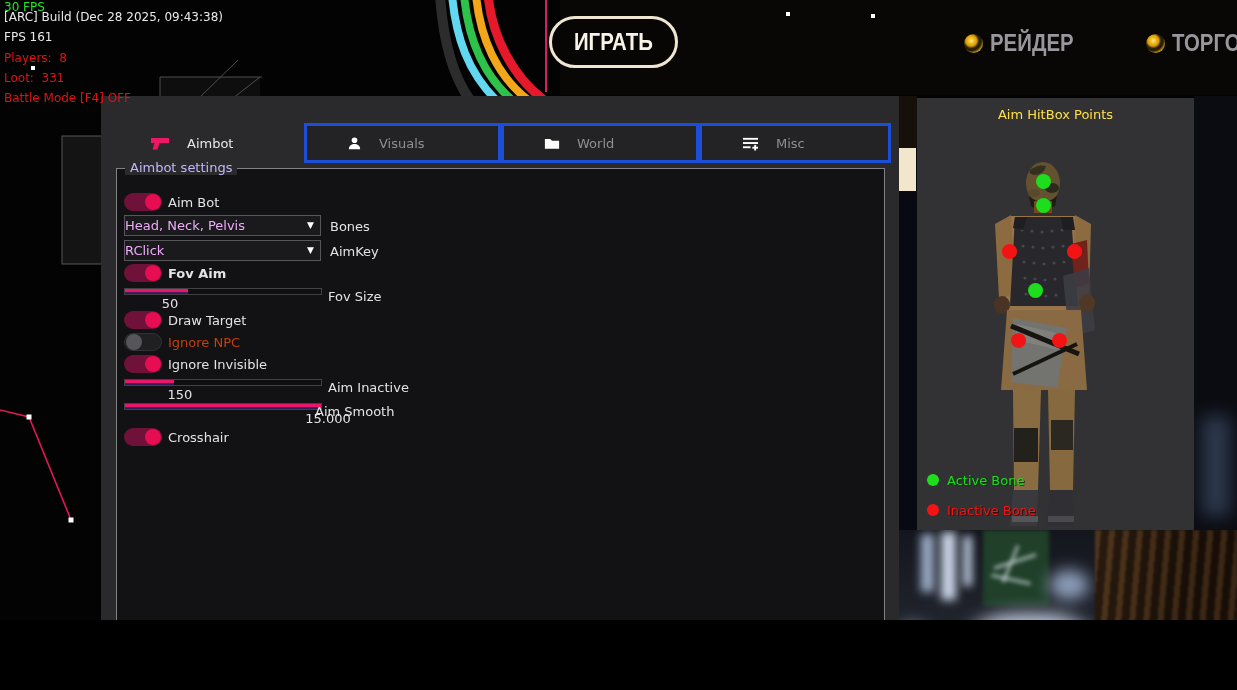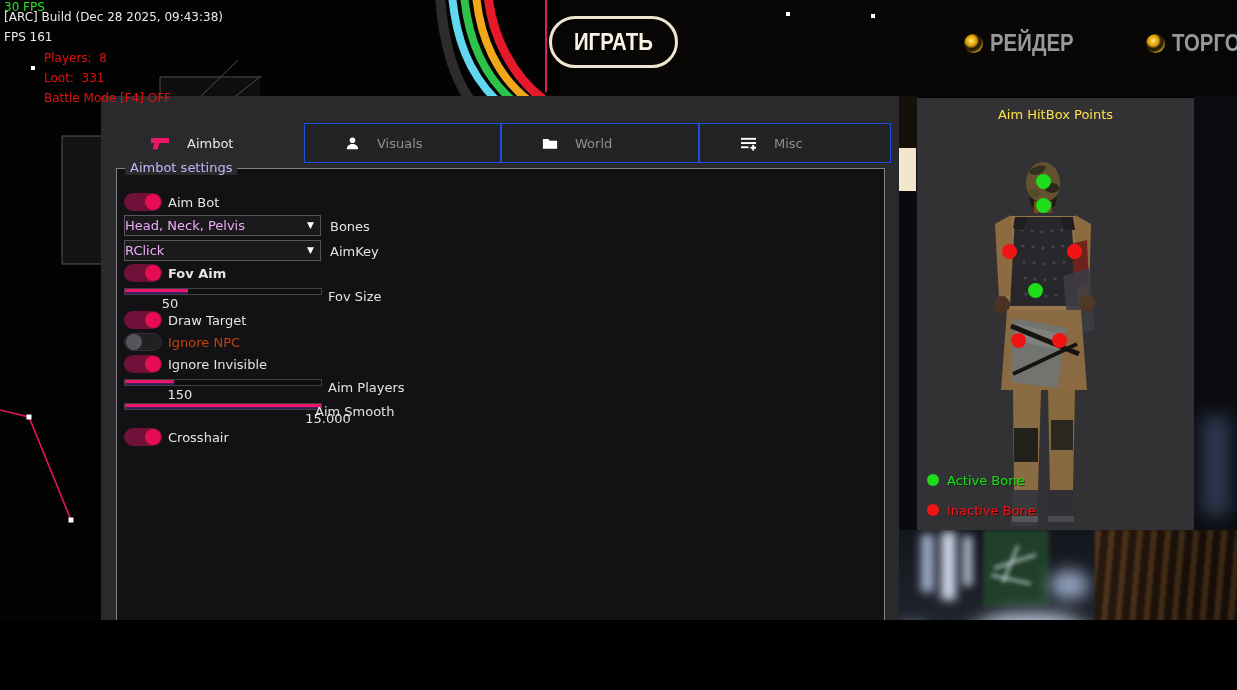--- a/index.html
+++ b/index.html
@@ -31,40 +31,40 @@
         background:repeating-linear-gradient(95deg,rgba(120,80,40,.35) 0 6px,rgba(20,10,5,.45) 6px 14px),
                    linear-gradient(100deg,#3a2817,#1c1209 60%);}
   .teal{position:absolute;left:118px;top:112px;width:8px;height:10px;background:#2e9aaa;filter:blur(1px);}
   .bottom-left-bar{position:absolute;left:0;top:682px;width:52px;height:8px;background:#3c3c3e;z-index:2;}
 
   
   .info{position:absolute;left:4px;top:0;z-index:6;font-size:12px;line-height:14px;white-space:pre;}
   .info div{position:absolute;left:0;}
   .inf-green{color:#22e622;top:0;}
   .inf-white{color:#eaeaea;}
-  .inf-red{color:#e01212;margin-left:40px;}
+  .inf-red{color:#e01212;}
 
   
   .nav{position:absolute;left:0;top:0;width:1237px;height:96px;z-index:3;}
   .play-btn{position:absolute;left:549px;top:16px;width:129px;height:52px;border:3px solid #efe6d2;
             border-radius:27px;background:rgba(8,6,4,.45);color:#f7f3e7;
             font-family:"Liberation Sans",sans-serif;font-weight:bold;font-size:24px;
             display:flex;align-items:center;justify-content:center;cursor:pointer;}
   .play-btn span{transform:scaleX(.85);}
   .nav-item{position:absolute;top:30px;height:26px;display:flex;align-items:center;gap:7px;cursor:pointer;}
   .coin{width:19px;height:19px;border-radius:50%;flex:none;
         background:radial-gradient(circle at 38% 35%,#ffe9a8 0%,#f5bf1e 16%,#d79b08 32%,#2e2408 45%,#241c06 58%,#c79b0e 74%,#8a6a06 100%);}
   .navlbl{font-family:"Liberation Sans",sans-serif;font-weight:bold;font-size:24px;color:#97979c;
           transform:scaleX(.85);transform-origin:left center;white-space:nowrap;}
 
   
   .panel{position:absolute;left:101px;top:96px;width:798px;height:594px;background:#2a2a2c;z-index:4;}
   .tab-active{position:absolute;left:0;top:27px;width:203px;height:40px;display:flex;align-items:center;
               padding-left:49px;gap:17px;color:#e8e8e8;font-size:13px;cursor:pointer;}
-  .tabbox{position:absolute;top:27px;height:40px;background:#232325;border:1px solid #1d4ed8;
+  .tabbox{position:absolute;top:27px;height:40px;background:#232325;border:3px solid #1d4ed8;
           display:flex;align-items:center;padding-left:40px;gap:17px;color:#8f8f93;font-size:13px;cursor:pointer;}
   .tb-visuals{left:203px;width:197px;}
   .tb-world{left:400px;width:198px;}
   .tb-misc{left:598px;width:192px;}
   .tabicon{display:flex;align-items:center;flex:none;}
 
   .groupbox{position:absolute;left:15px;top:72px;width:769px;height:478px;background:#121214;border:1px solid #828286;}
   .legendlbl{position:absolute;top:-9px;left:8px;background:#2a2a2c;padding:0 5px;font-size:13px;color:#c4b5fd;}
 
   .tg{position:absolute;width:38px;height:18px;border-radius:10px;cursor:pointer;}
@@ -261,21 +261,21 @@
 
       <div class="tg on" style="left:7px;top:186px;">
           <span class="knob"></span>
         </div>
       <span class="lbl" style="left:51px;top:188px;">Ignore Invisible</span>
 
       <div class="slider" style="left:7px;top:210px;">
           <div class="sfill" style="width: 25%;"></div>
         </div>
       <span class="sval" style="left:43px;top:218px;width:40px;">150</span>
-      <span class="lbl" style="left:211px;top:211px;">Aim Players</span>
+      <span class="lbl" style="left:211px;top:211px;">Aim Inactive</span>
 
       <div class="slider" style="left:7px;top:234px;">
           <div class="sfill" style="width: 100%;"></div>
         </div>
       <span class="sval" style="left:186px;top:242px;width:50px;">15.000</span>
       <span class="lbl" style="left:198px;top:235px;">Aim Smooth</span>
 
       <div class="tg on" style="left:7px;top:259px;">
           <span class="knob"></span>
         </div>

